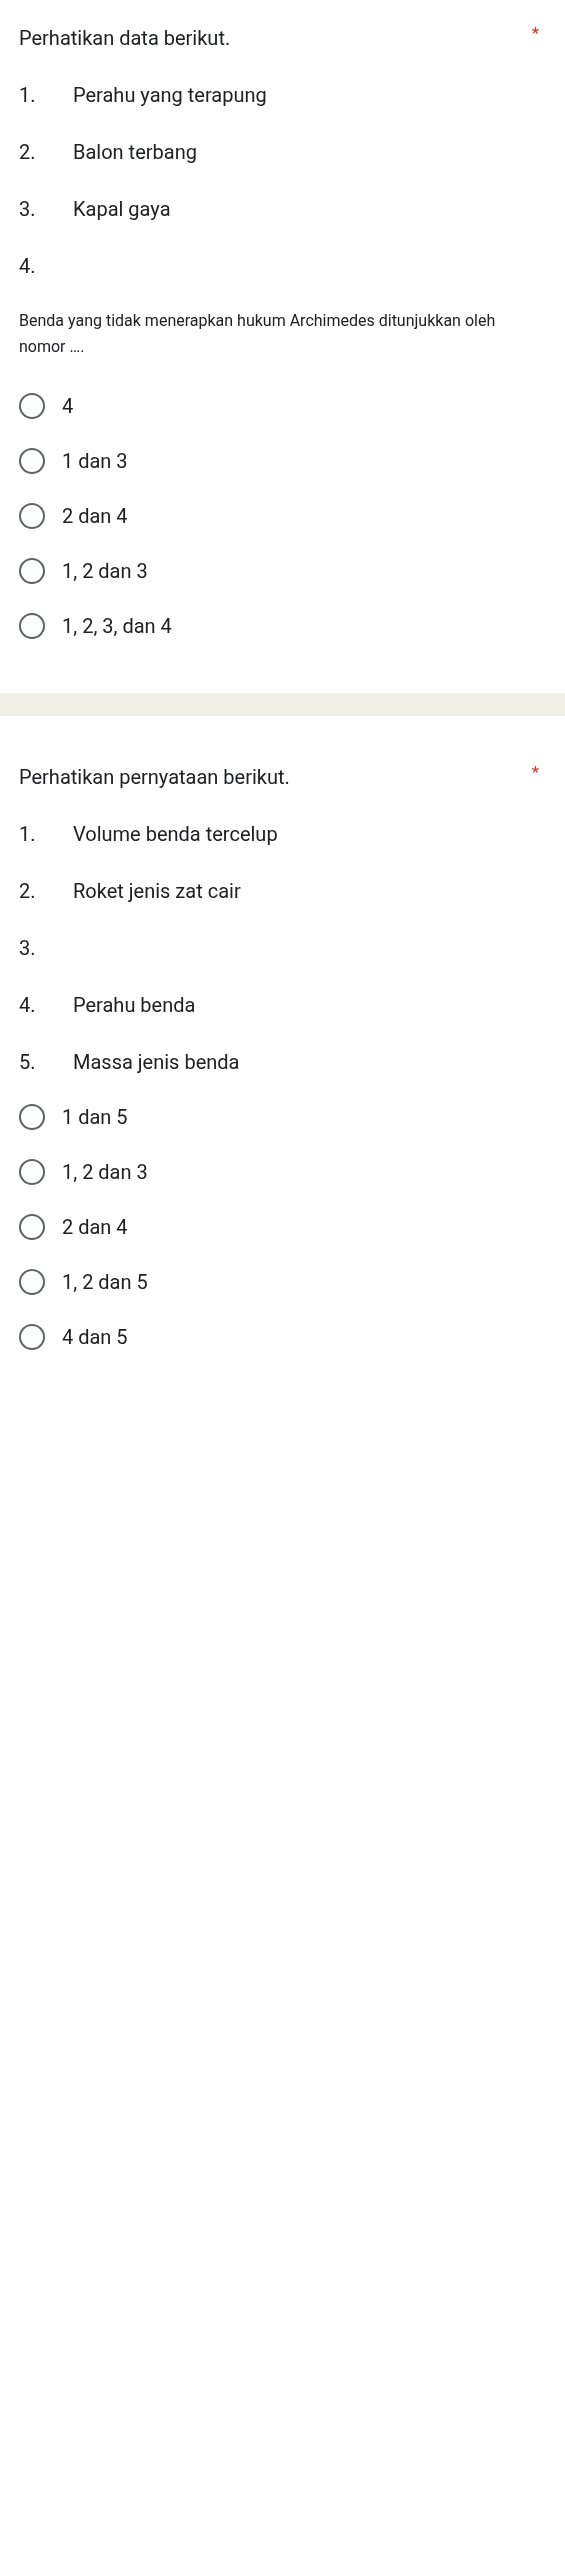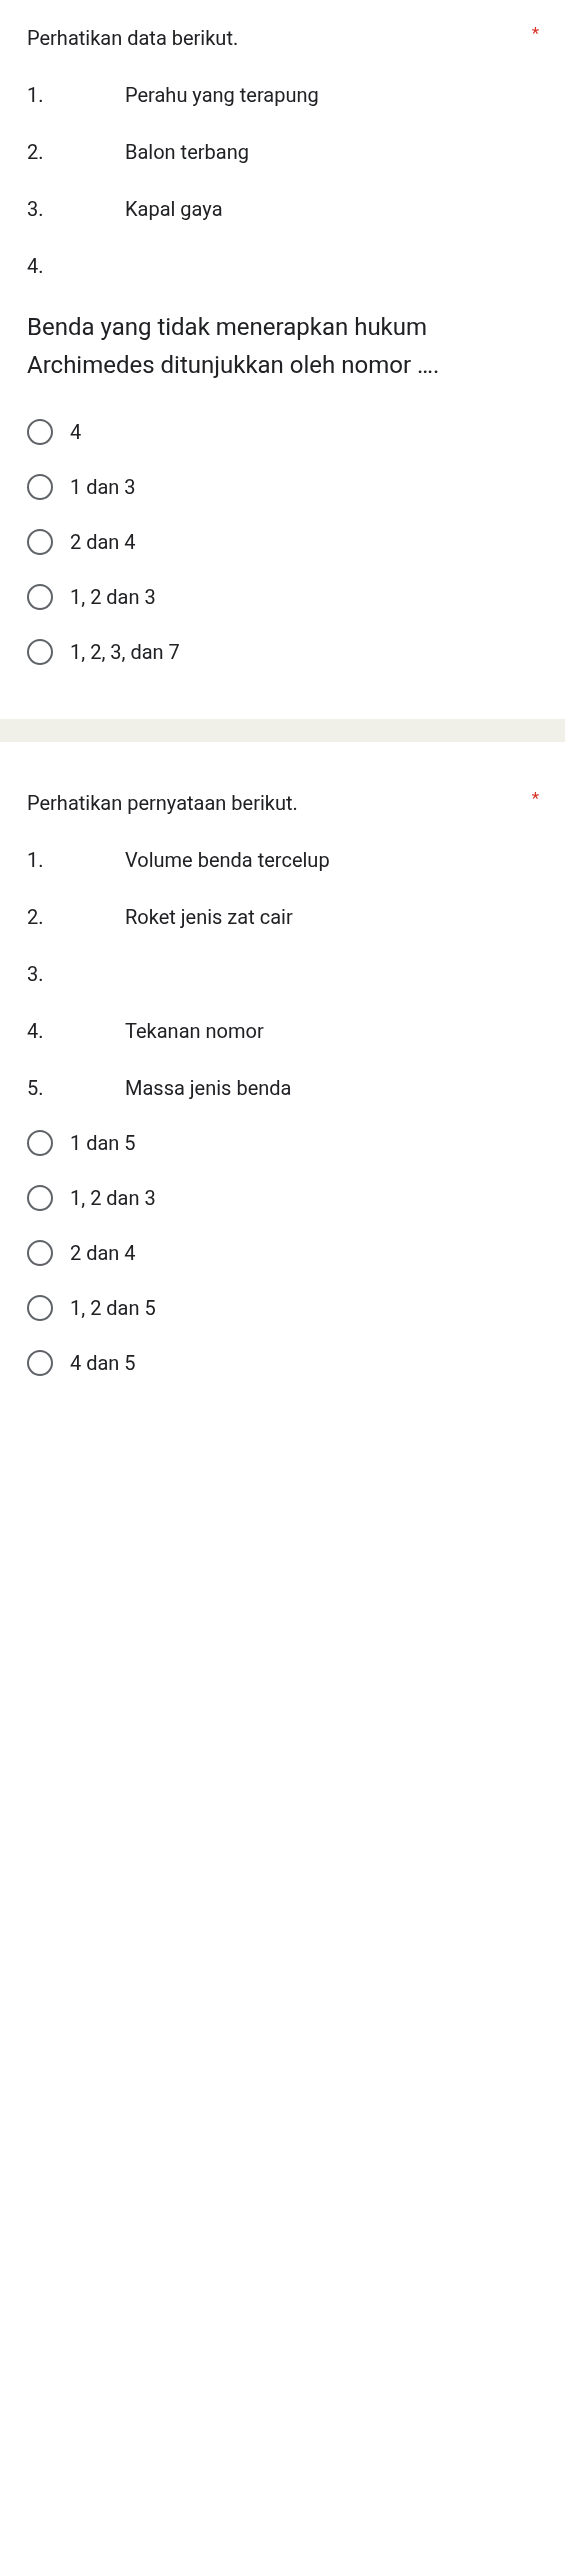--- a/index.html
+++ b/index.html
@@ -7,21 +7,21 @@
       padding: 0;
       box-sizing: border-box;
     }
     body {
       font-family: 'Roboto', Arial, sans-serif;
       background: #ffffff;
       width: 566px;
       color: #202124;
     }
     .question-block {
-      padding: 23px 27px 31px 27px;
+      padding: 23px 27px 31px 19px;
     }
     .question-header {
       display: flex;
       justify-content: space-between;
       align-items: flex-start;
       margin-bottom: 27px;
     }
     .question-intro {
       font-size: 20px;
       line-height: 1.5;
@@ -42,24 +42,23 @@
       line-height: 1.5;
     }
     .numbered-item:last-child {
       margin-bottom: 0;
     }
     .item-number {
       min-width: 54px;
     }
     .item-text {
       flex: 1;
-      margin-left: 44px;
     }
     .question-text {
-      font-size: 24px;
+      font-size: 16px;
       line-height: 1.6;
       margin-bottom: 34px;
       margin-top: 14px;
     }
     .options-list {
       display: flex;
       flex-direction: column;
       gap: 29px;
     }
     .option-row {
@@ -126,21 +125,21 @@
     <div class="option-row">
       <span class="radio-circle"></span>
       <span class="option-label">2 dan 4</span>
     </div>
     <div class="option-row">
       <span class="radio-circle"></span>
       <span class="option-label">1, 2 dan 3</span>
     </div>
     <div class="option-row">
       <span class="radio-circle"></span>
-      <span class="option-label">1, 2, 3, dan 7</span>
+      <span class="option-label">1, 2, 3, dan 4</span>
     </div>
   </div>
 </div>
 
 <div class="divider"></div>
 
 <div class="question-block">
   <div class="question-header">
     <span class="question-intro">Perhatikan pernyataan berikut.</span>
     <span class="required-mark">*</span>
@@ -153,21 +152,21 @@
     </div>
     <div class="numbered-item">
       <span class="item-number">2.</span>
       <span class="item-text">Roket jenis zat cair</span>
     </div>
     <div class="numbered-item">
       <span class="item-number">3.</span>
     </div>
     <div class="numbered-item">
       <span class="item-number">4.</span>
-      <span class="item-text">Tekanan nomor</span>
+      <span class="item-text">Perahu benda</span>
     </div>
     <div class="numbered-item">
       <span class="item-number">5.</span>
       <span class="item-text">Massa jenis benda</span>
     </div>
   </div>
 
 
   <div class="options-list">
     <div class="option-row">

